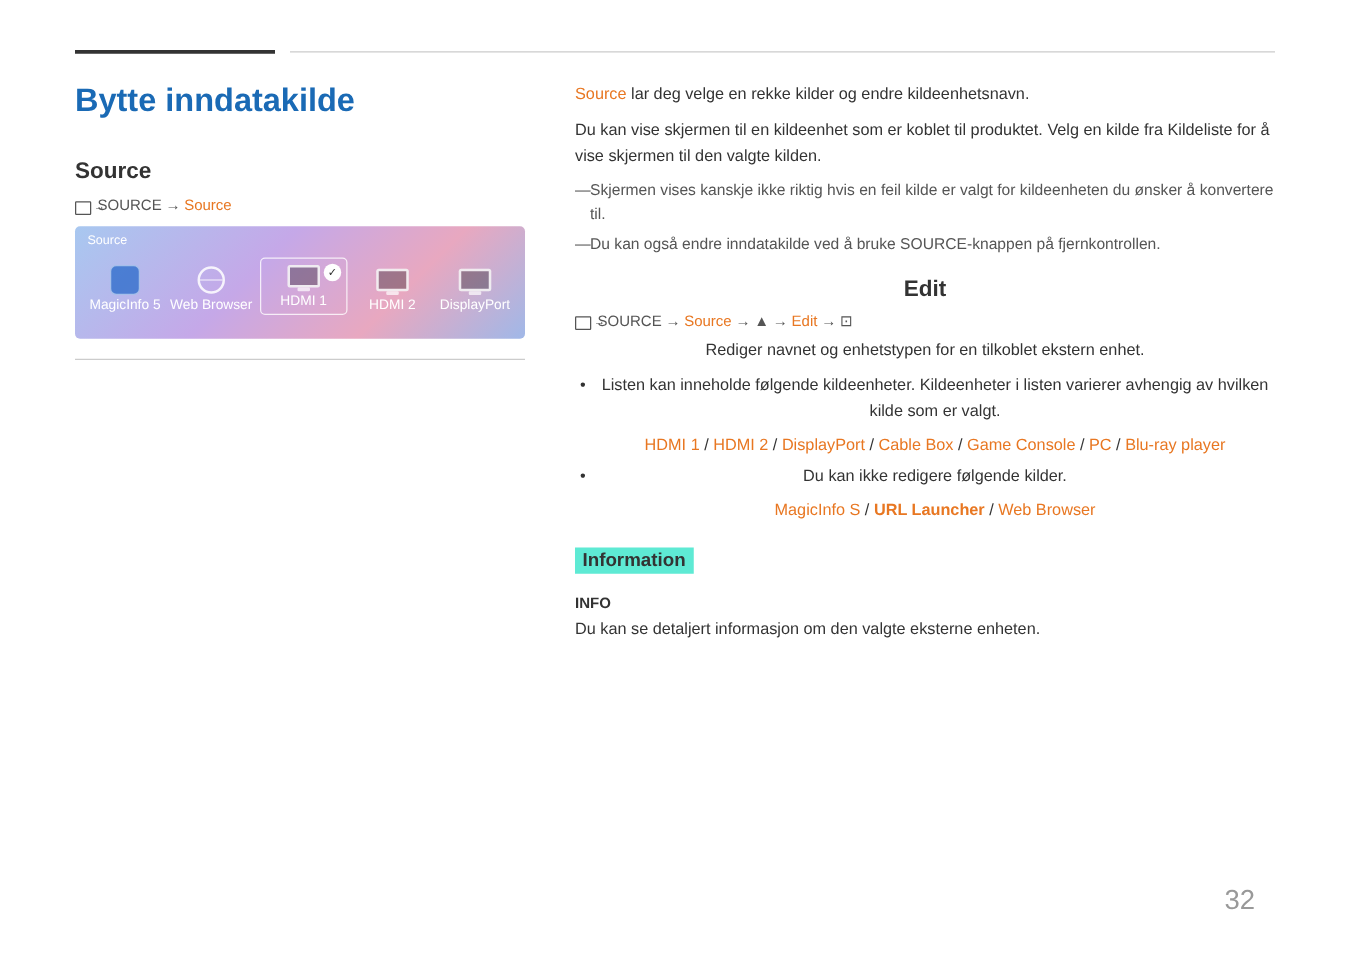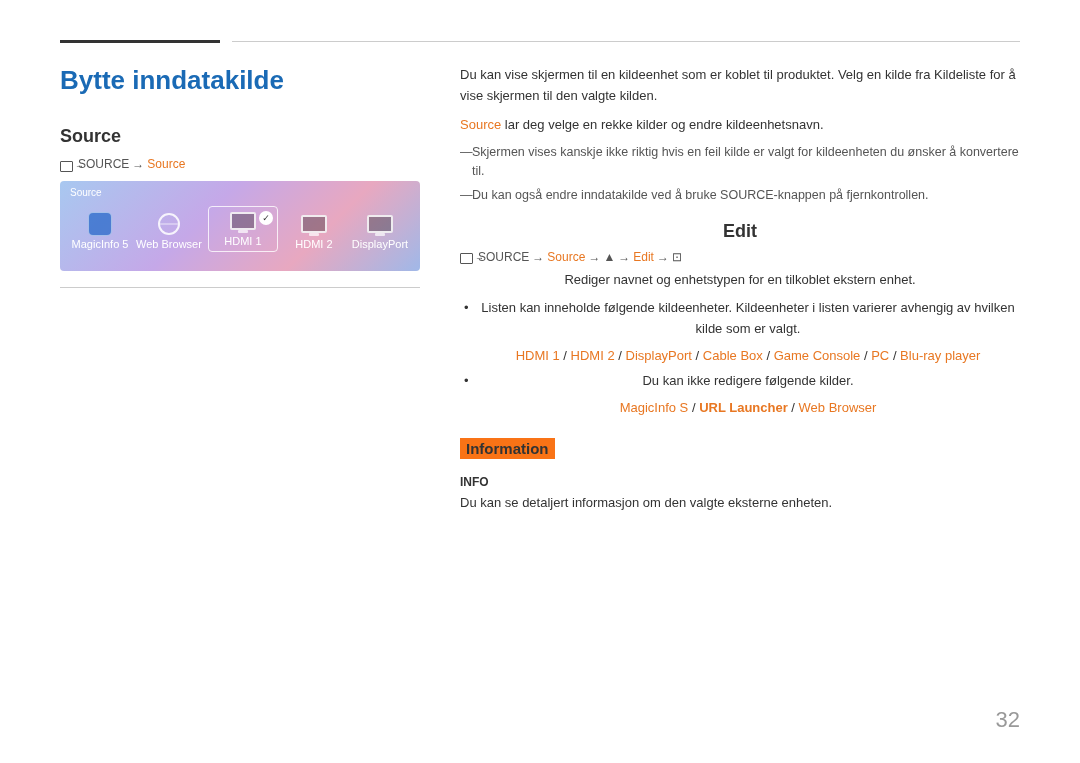--- a/index.html
+++ b/index.html
@@ -248,21 +248,21 @@
       font-weight: 700;
       color: #333;
       margin-bottom: 8px;
       border-bottom: none;
     }
 
     .info-heading {
       font-size: 15px;
       font-weight: 700;
       color: #333;
-      background: #f97316;
+      background: #5eead4;
       padding: 2px 6px;
       display: inline-block;
       margin-bottom: 8px;
     }
 
     .edit-breadcrumb {
       font-size: 12px;
       color: #555;
       margin-bottom: 6px;
       display: flex;
@@ -309,21 +309,21 @@
       font-size: 12px;
       font-weight: 700;
       color: #333;
       margin-bottom: 4px;
     }
 
     
     .page-number {
       position: absolute;
       bottom: 30px;
-      right: 60px;
+      right: 76px;
       font-size: 22px;
       color: #999;
       font-weight: 300;
     }
 
     
     .nav-box {
       display: inline-block;
       width: 13px;
       height: 11px;
@@ -407,24 +407,24 @@
         </div>
       </div>
 
       <div class="thin-divider"></div>
 
 
     </div>
 
     <div class="right-col">
 
-      <p class="intro-text">Du kan vise skjermen til en kildeenhet som er koblet til produktet. Velg en kilde fra Kildeliste for å vise skjermen til den valgte kilden.</p>
       <p class="intro-text">
         <span class="highlight">Source</span><span> lar deg velge en rekke kilder og endre kildeenhetsnavn.</span>
       </p>
+      <p class="intro-text">Du kan vise skjermen til en kildeenhet som er koblet til produktet. Velg en kilde fra Kildeliste for å vise skjermen til den valgte kilden.</p>
 
       <div class="note-item">Skjermen vises kanskje ikke riktig hvis en feil kilde er valgt for kildeenheten du ønsker å konvertere til.</div>
       <div class="note-item">Du kan også endre inndatakilde ved å bruke SOURCE-knappen på fjernkontrollen.</div>
 
       <div class="section-block" style="margin-top:16px;text-align:center;">
         <h3 class="edit-heading">Edit</h3>
 
         <div class="edit-breadcrumb">
           <span class="nav-box"></span>
           <span>SOURCE</span>

